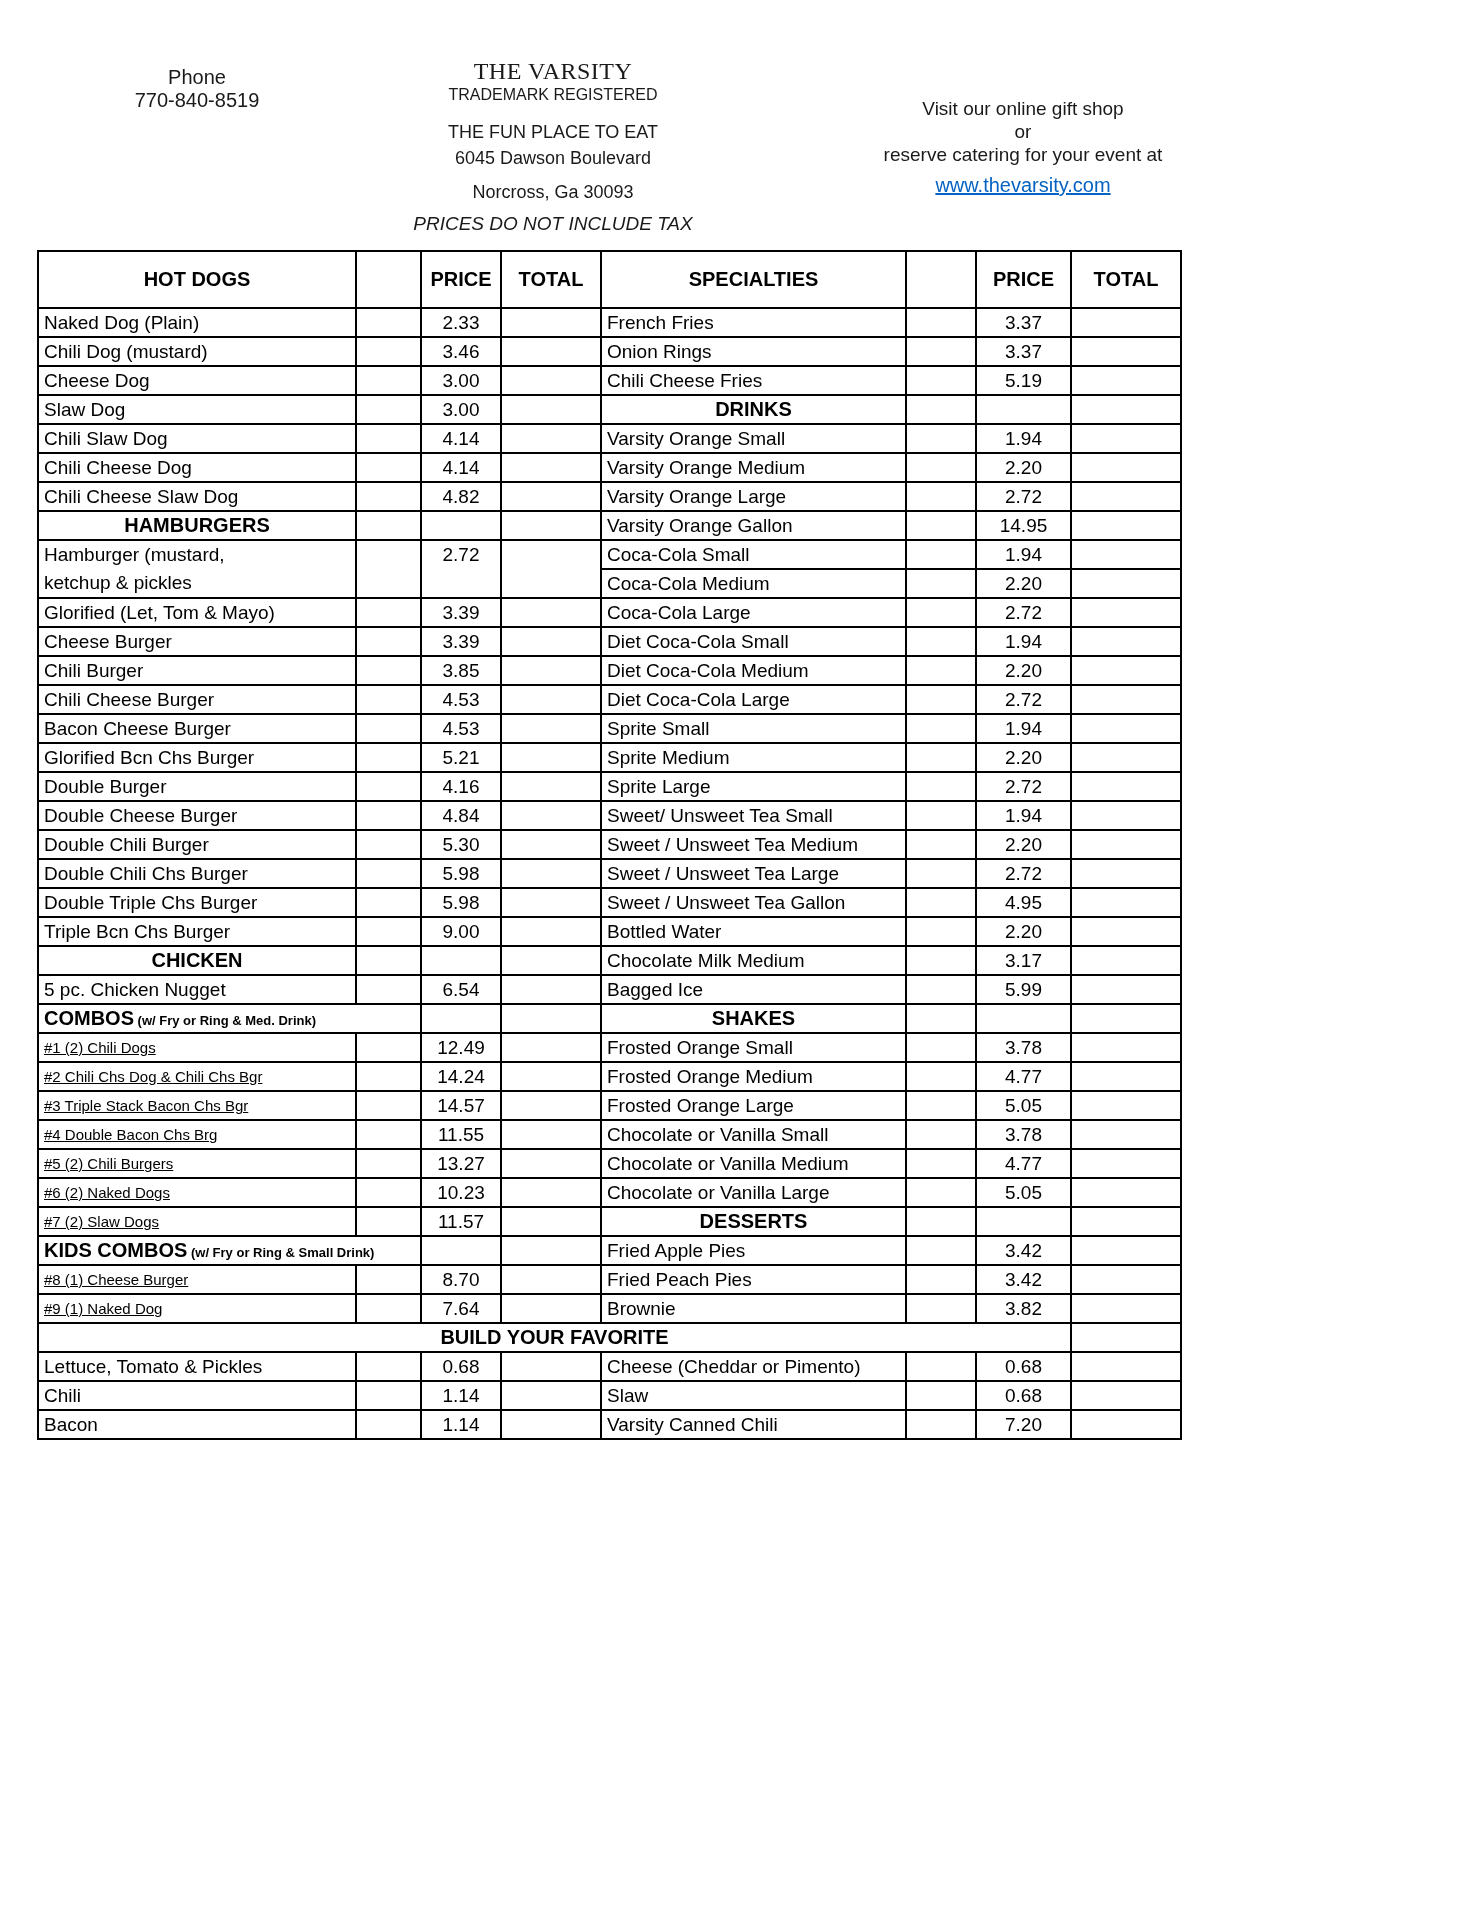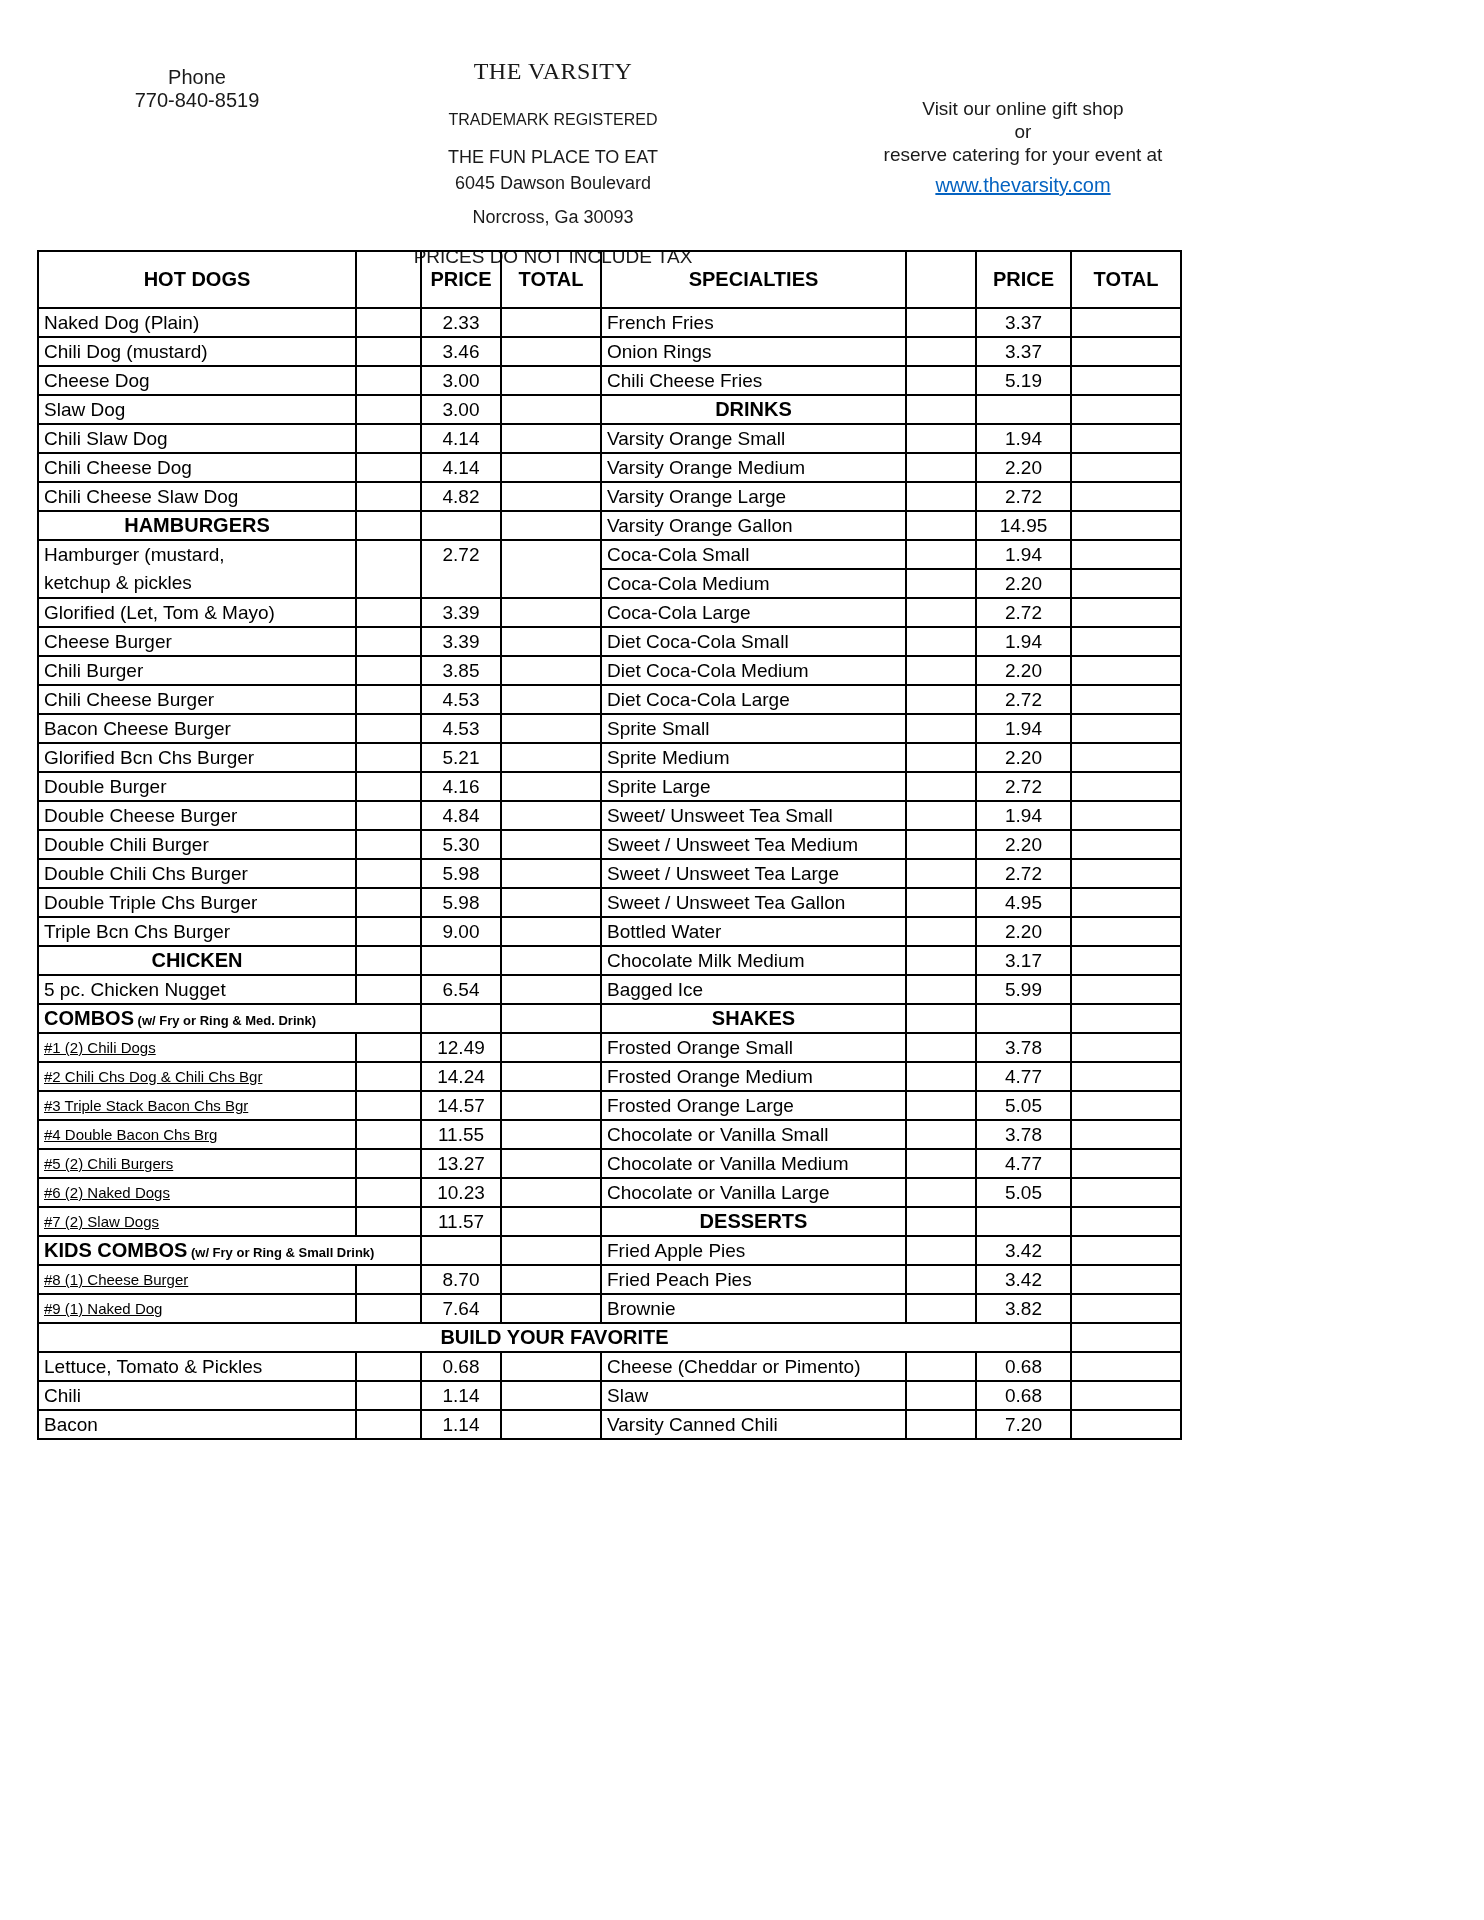--- a/index.html
+++ b/index.html
@@ -17,25 +17,25 @@
   }
   .hdr-phone .num { }
   .hdr-center {
     position: absolute; left: 333px; top: 58px; width: 440px;
     text-align: center; color: #1a1a1a;
   }
   .hdr-center .title {
     font-family: "Liberation Serif", serif;
     font-size: 24px; letter-spacing: 0.5px;
   }
-  .hdr-center .trademark { font-size: 16px; margin-top: 26px; }
+  .hdr-center .trademark { font-size: 16px; margin-top: 1px; }
   .hdr-center .tagline   { font-size: 18px; margin-top: 18px; }
   .hdr-center .addr1     { font-size: 18px; margin-top: 5px; }
   .hdr-center .addr2     { font-size: 18px; margin-top: 13px; }
-  .hdr-center .taxnote   { font-size: 19px; margin-top: 18px; }
+  .hdr-center .taxnote   { font-size: 19px; margin-top: 10px; font-style: italic; }
   .hdr-right {
     position: absolute; left: 833px; top: 97px; width: 380px;
     text-align: center; font-size: 19px; color: #1a1a1a; line-height: 23px;
   }
   .hdr-right .site { margin-top: 8px; }
   .hdr-right a, .hdr-right .link {
     color: #0563C1; text-decoration: underline; font-size: 20px; cursor: pointer;
   }
   
   table.menu {

